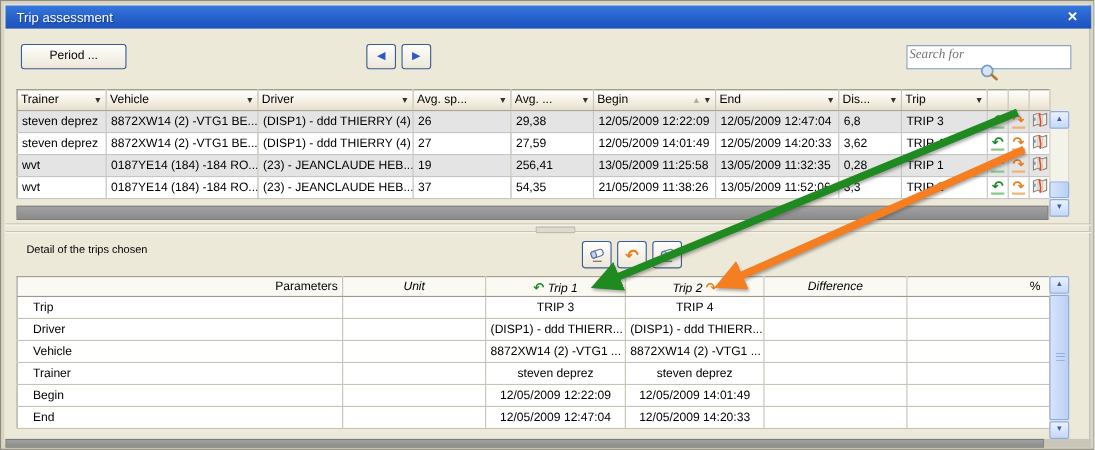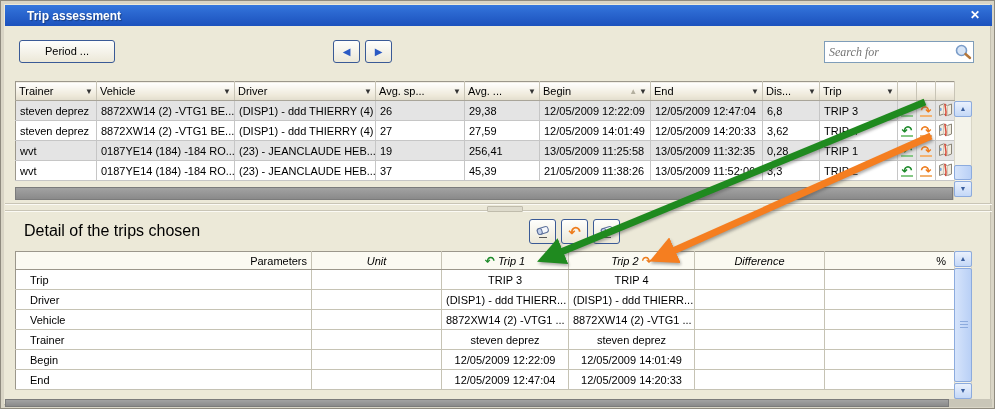--- a/index.html
+++ b/index.html
@@ -2,33 +2,33 @@
 <html><head>
 <meta charset="utf-8">
 <style>
   html,body{margin:0;padding:0;background:#f4f4f4;font-family:"Liberation Sans",sans-serif;}
   .window{position:relative;width:995px;height:409px;background:#ece9d8;box-sizing:border-box;
           border:1px solid #8f8b7f;box-shadow:inset 0 0 0 3px #d9d5c6, inset -4px -4px 0 #c4c0b0;overflow:hidden;}
   
   .titlebar{position:absolute;left:4px;top:4px;width:987px;height:21px;
             background:linear-gradient(to bottom,#3577dd 0%,#2a66cf 40%,#1c52bd 100%);
             display:flex;align-items:center;color:#fff;}
-  .titlebar .title{font-size:12px;font-weight:bold;padding-left:22px;text-shadow:1px 1px 1px rgba(0,0,0,.35);text-align:center;}
+  .titlebar .title{font-size:12px;font-weight:normal;padding-left:10px;text-shadow:1px 1px 1px rgba(0,0,0,.35);text-align:center;}
   .close-btn{position:absolute;right:8px;top:2px;width:18px;height:16px;color:#fff;font-size:12px;font-weight:bold;
              text-align:center;line-height:16px;cursor:default;}
   
   .btn-xp{position:absolute;box-sizing:border-box;border:1px solid #3a5a96;border-radius:3px;
           background:linear-gradient(to bottom,#fefefc,#ece8d8);font-size:11px;text-align:center;}
   .period-btn{left:18px;top:39px;width:96px;height:23px;line-height:21px;}
   .period-field{position:absolute;left:124px;top:40px;width:196px;height:21px;box-sizing:border-box;
                 border:1px solid #7f9db9;background:#fff;font-size:12px;padding:1px 5px;font-family:"Liberation Sans",sans-serif;}
   .nav-btn{width:27px;height:23px;top:39px;color:#2b5ac4;font-size:10px;line-height:21px;}
   .nav-back{left:332px;} .nav-fwd{left:364px;}
   .search-box{position:absolute;left:823px;top:40px;width:150px;height:22px;box-sizing:border-box;
-              border:1px solid #7f9db9;background:#fff;display:flex;align-items:center;}
+              border:1px solid #7f9db9;background:#fff;display:flex;align-items:center;flex-direction:column;}
   .search-box input{border:none;outline:none;flex:1;height:18px;font-size:12px;font-style:italic;color:#555;
                     padding:0 4px;font-family:"Liberation Serif",serif;background:transparent;min-width:0;}
   .search-box .mag{width:20px;height:18px;flex:0 0 auto;}
   
   .trips-wrap{position:absolute;left:14px;top:80px;width:939px;}
   table{border-collapse:collapse;table-layout:fixed;width:939px;font-size:11px;}
   .trips-wrap table{border:1px solid #9b978b;}
   .trips-wrap th{height:19px;box-sizing:border-box;font-weight:normal;text-align:left;padding:0 3px;
        background:linear-gradient(to bottom,#ffffff,#efeadb 70%,#e2ddcd);border-right:1px solid #c8c4b6;border-bottom:1px solid #a9a599;
        white-space:nowrap;overflow:hidden;}
@@ -52,21 +52,21 @@
             background:linear-gradient(to right,#d6e4fb,#b9d0f6);}
   .sb-grip{position:absolute;left:5px;top:50%;width:8px;height:7px;margin-top:-4px;
            background:repeating-linear-gradient(to bottom,#8cabde 0 1px,transparent 1px 3px);}
   .hscroll{position:absolute;height:13px;background:#c9c6b8;box-sizing:border-box;}
   .hscroll .thumb{position:absolute;top:0;bottom:0;background:linear-gradient(to bottom,#a2a2a2,#8a8a8a);border:1px solid #7b7b7b;box-sizing:border-box;}
   
   .splitter{position:absolute;left:4px;top:202px;width:987px;height:9px;}
   .splitter .ln{position:absolute;left:0;right:0;height:1px;background:#c9c5b6;box-shadow:0 1px 0 #fbfaf4;}
   .splitter .grip{position:absolute;left:482px;top:3px;width:34px;height:4px;background:#dedbcc;border:1px solid #c0bcac;border-radius:1px;}
   
-  .detail-label{position:absolute;left:23px;top:221px;font-size:16px;text-align:center;}
+  .detail-label{position:absolute;left:23px;top:221px;font-size:10px;text-align:center;}
   .tool-btn{position:absolute;top:218px;width:27px;height:25px;display:flex;align-items:center;justify-content:center;}
   .undo-g{color:#ee7c1d;font-weight:bold;font-size:15px;font-family:"DejaVu Sans",sans-serif;line-height:10px;}
   .detail-wrap{position:absolute;left:14px;top:250px;width:939px;}
   .detail-wrap table{border:1px solid #9b978b;background:#fff;}
   .detail-wrap th{height:18px;box-sizing:border-box;font-weight:normal;background:#fbfaf2;
        border-right:1px solid #c6c3b4;border-bottom:1px solid #9b978b;padding:0 4px;white-space:nowrap;overflow:hidden;}
   .detail-wrap td{height:20px;box-sizing:border-box;border-right:1px solid #c6c3b4;border-bottom:1px solid #c6c3b4;
        padding:0 4px;text-align:center;white-space:nowrap;overflow:hidden;background:#fff;}
   .detail-wrap td.param{text-align:left;padding-left:14px;}
   th.al{text-align:right;} th.ac{text-align:center;font-style:italic;} th.ar{text-align:right;padding-right:8px;}
@@ -255,21 +255,21 @@
                 <path d="M5.5 1 L5.5 11" stroke="#cfcaba"></path>
                 <path d="M9.5 2.5 L9.5 12.5" stroke="#cfcaba"></path>
                 <path d="M7.2 0.8 C6.2 4 9.2 6 7.6 13.2" stroke="#d94a3a" stroke-width="1.5" fill="none"></path>
               </svg></td>
           </tr>
           <tr class="row-white">
             <td>wvt</td>
             <td>0187YE14 (184) -184 RO...</td>
             <td>(23) - JEANCLAUDE HEB...</td>
             <td>37</td>
-            <td>45,39</td>
+            <td>54,35</td>
             <td>21/05/2009 11:38:26</td>
             <td>13/05/2009 11:52:06</td>
             <td>3,3</td>
             <td>TRIP 2</td>
             <td class="icon-cell"><span class="arrowstack green">
                 <span class="g">↶</span>
                 <span class="bar"></span>
               </span></td>
             <td class="icon-cell"><span class="arrowstack orange">
                 <span class="g">↷</span>

